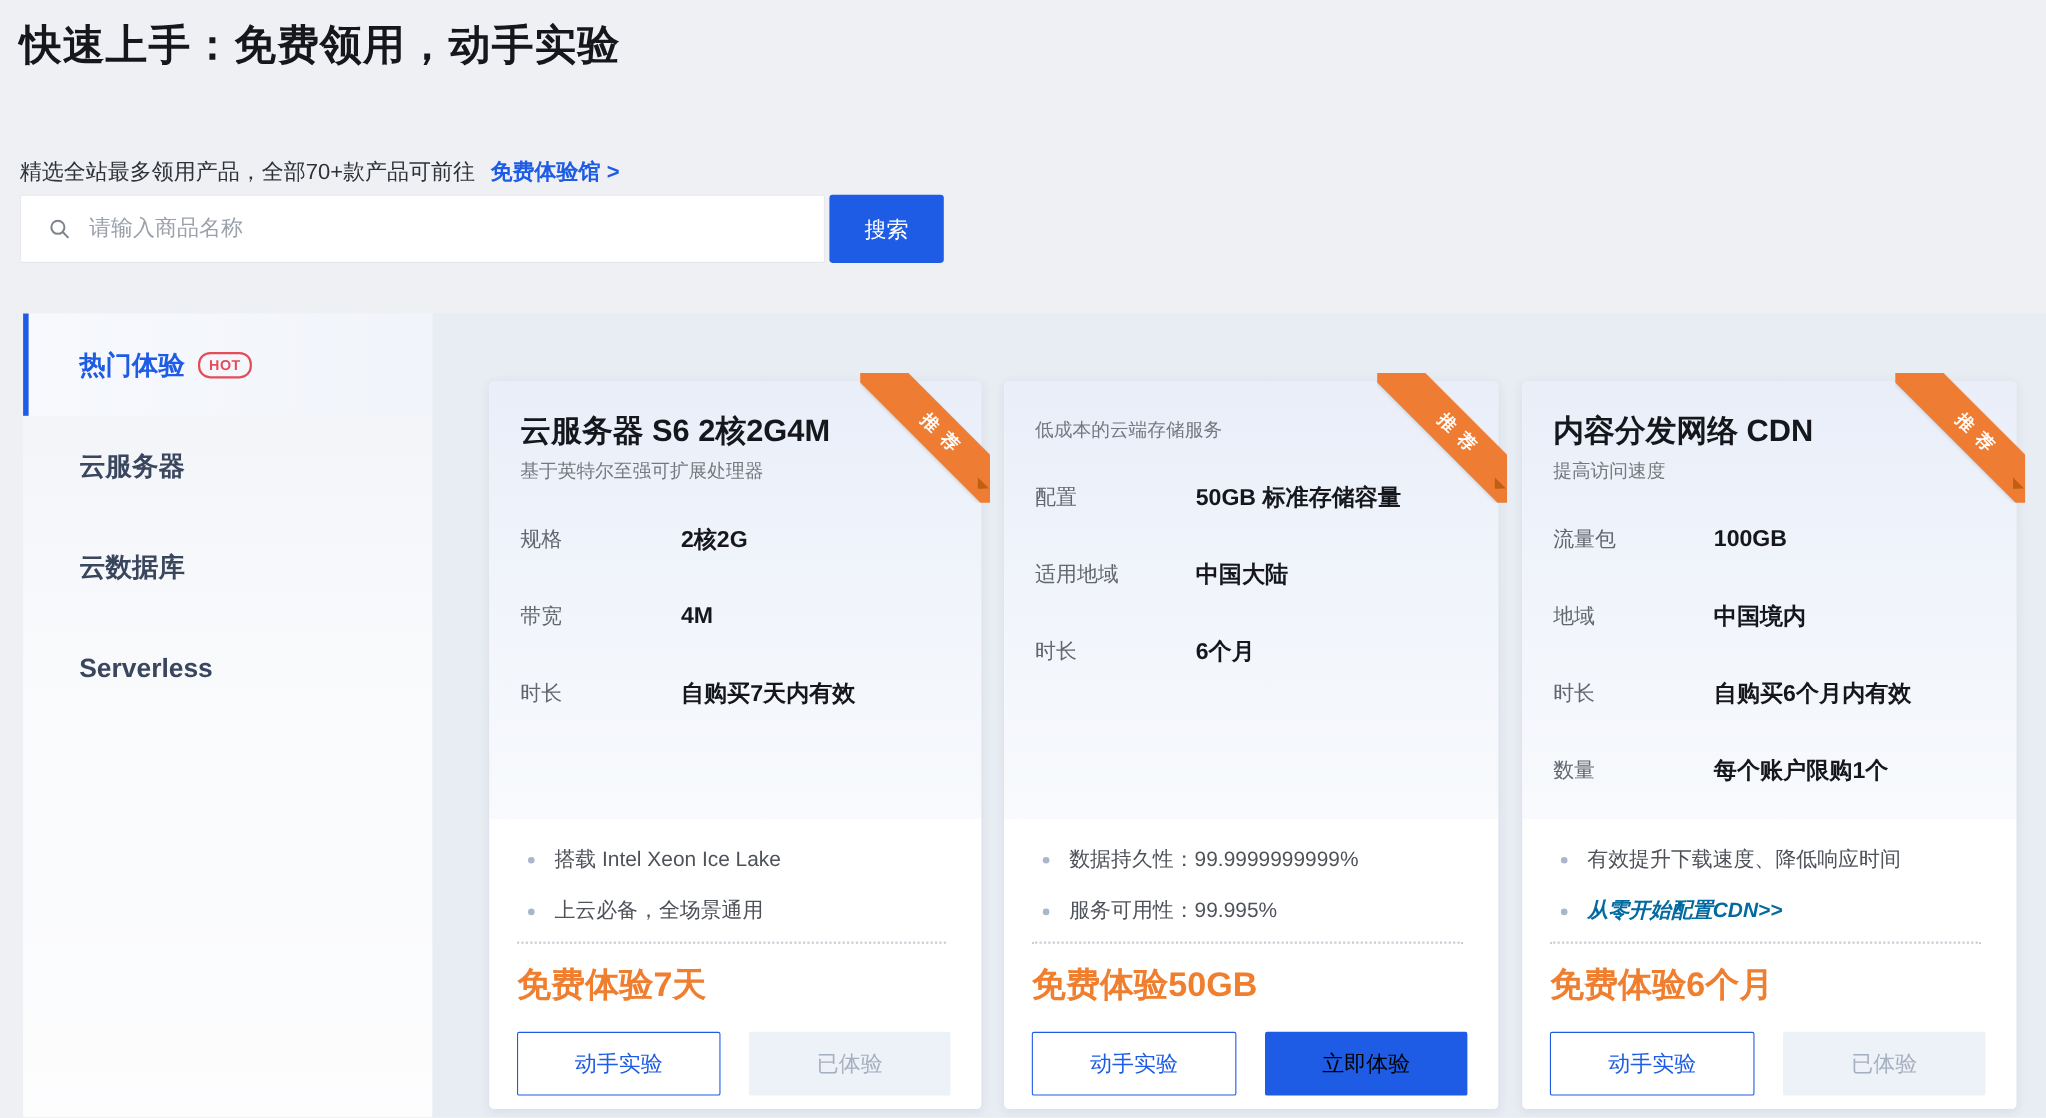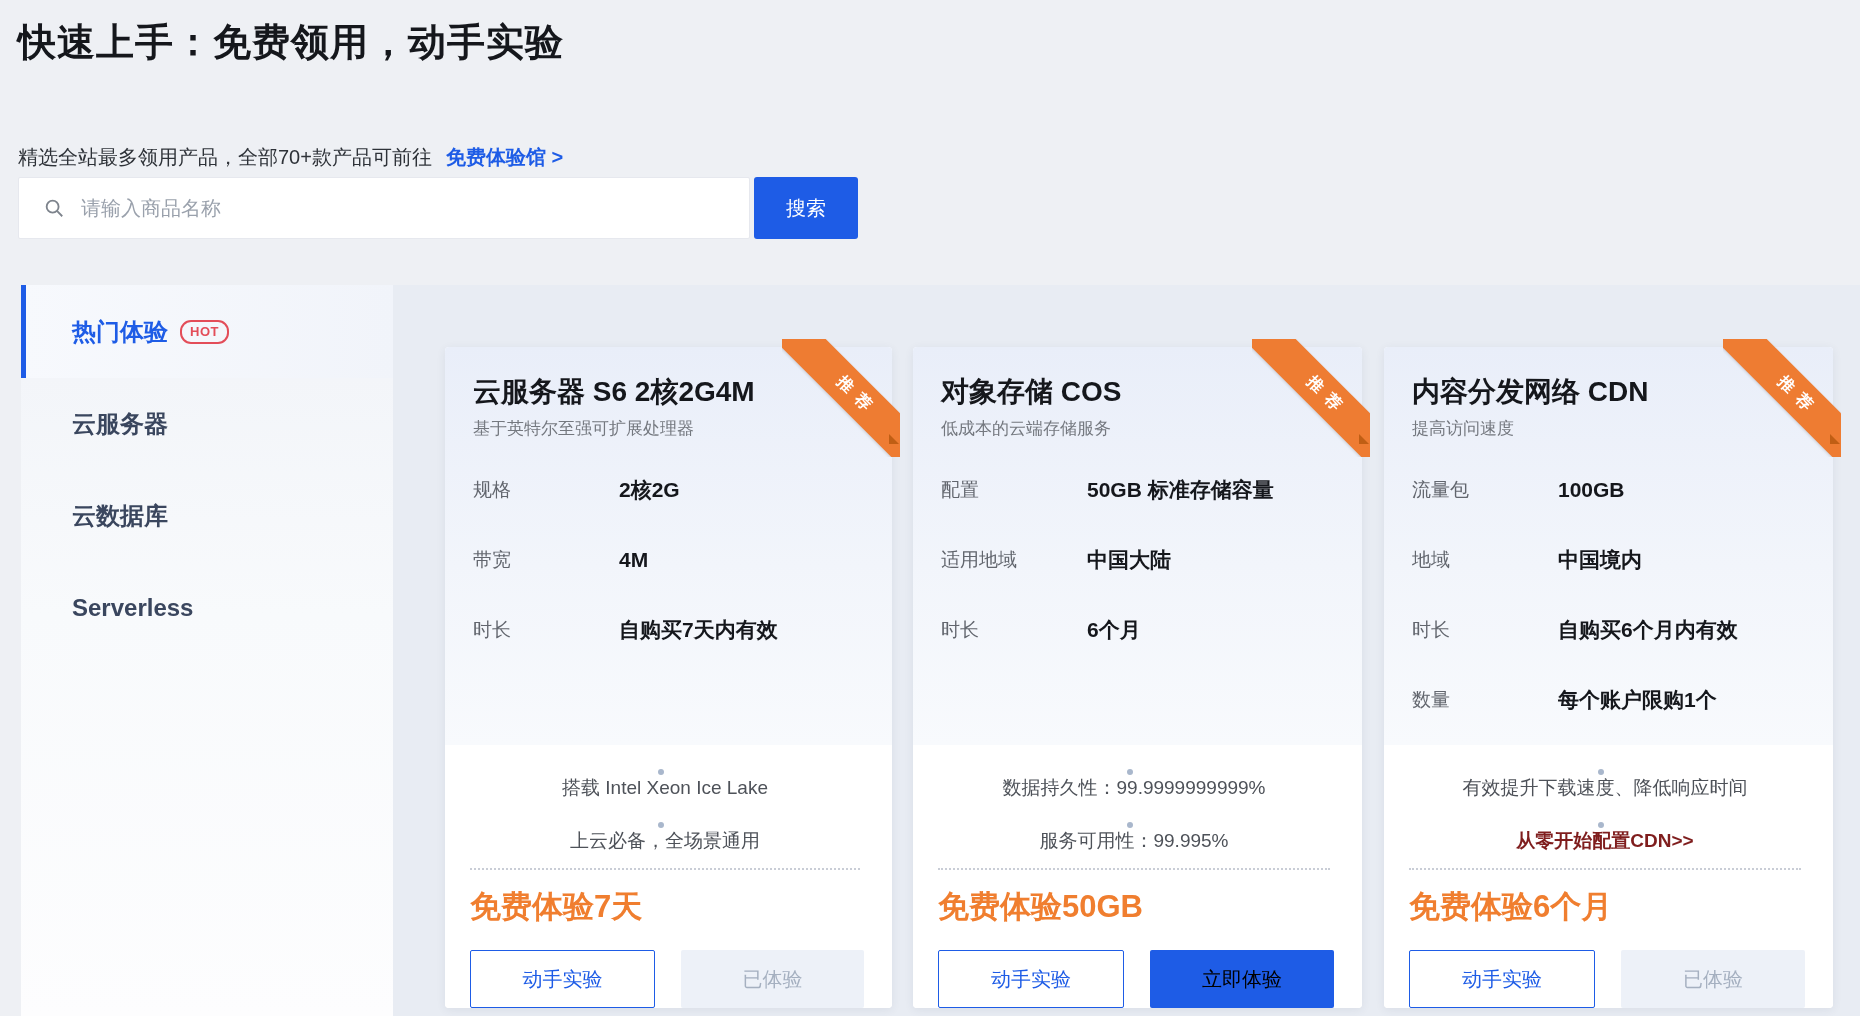--- a/index.html
+++ b/index.html
@@ -48,25 +48,25 @@
   .card-title{margin:0;font-size:28px;line-height:38px;font-weight:bold;color:#15171c;}
   .card-subtitle{margin:6px 0 0;font-size:17px;line-height:24px;color:#74787f;}
   .specs{margin:34px 0 0;}
   .spec-row{display:flex;align-items:center;height:30px;margin-bottom:40px;gap:31px;}
   .spec-row dt{flex:0 0 115px;font-size:19px;color:#62666e;font-weight:normal;}
   .spec-row dd{margin:0;font-size:21px;font-weight:bold;color:#15171c;}
 
   .card-bottom{position:absolute;top:398px;left:0;right:0;bottom:0;background:#fff;
     border-radius:0 0 4px 4px;padding:24px 28px 0 25px;}
   .bullets{list-style:none;margin:0 4px 0 0;padding:0 0 14px;border-bottom:2px dotted #c9cdd6;}
-  .bullets li{display:flex;align-items:center;line-height:26px;margin-bottom:21px;flex-direction:column;}
+  .bullets li{display:flex;align-items:center;line-height:26px;margin-bottom:21px;}
   .bullets li:last-child{margin-bottom:0;}
   .dot{flex:0 0 auto;width:6px;height:6px;border-radius:50%;background:#a9b7cc;margin:0 18px 0 10px;}
   .b-text{font-size:19px;color:#4e5259;}
-  .b-text.link{color:#7f1d1d;font-weight:bold;cursor:pointer;}
+  .b-text.link{color:#0369a1;font-weight:bold;cursor:pointer;font-style:italic;}
   .promo{margin-top:17px;font-size:31px;line-height:40px;font-weight:bold;color:#f07e2f;}
   .btn-row{display:flex;gap:26px;margin-top:23px;}
   .btn{flex:1;height:58px;font-size:20px;border-radius:2px;cursor:pointer;}
   .btn.outline{background:#fff;border:1px solid #1e5ce6;color:#1e5ce6;}
   .btn.primary{background:#1e5ce6;border:none;color:#000000;}
   .btn.disabled{background:#edf1f8;border:none;color:#a5b0c0;cursor:default;}
 
   
   .ribbon{position:absolute;top:-8px;right:-8px;width:118px;height:118px;overflow:hidden;pointer-events:none;}
   .ribbon::before{content:"";position:absolute;top:1px;left:13px;
@@ -154,21 +154,20 @@
         <button class="btn disabled">已体验</button>
       </div>
     </div>
     <div class="ribbon">
       <span class="band">推荐</span>
     </div>
   </section>
 
   <section class="card card-2">
     <div class="card-top">
-      <h2 class="card-title">对象存储 COS</h2>
       <p class="card-subtitle">低成本的云端存储服务</p>
       <dl class="specs">
         <div class="spec-row">
           <dt>配置</dt>
           <dd>50GB 标准存储容量</dd>
         </div>
         <div class="spec-row">
           <dt>适用地域</dt>
           <dd>中国大陆</dd>
         </div>

